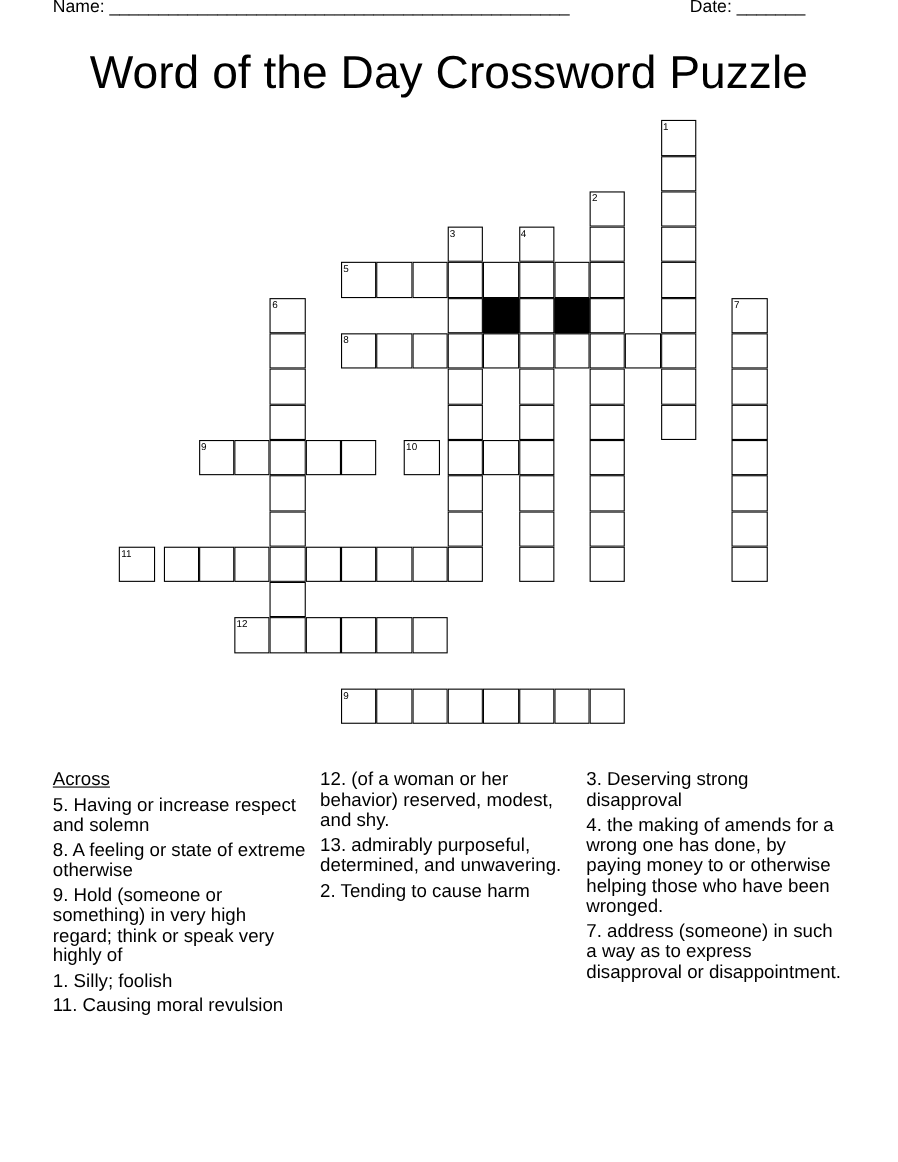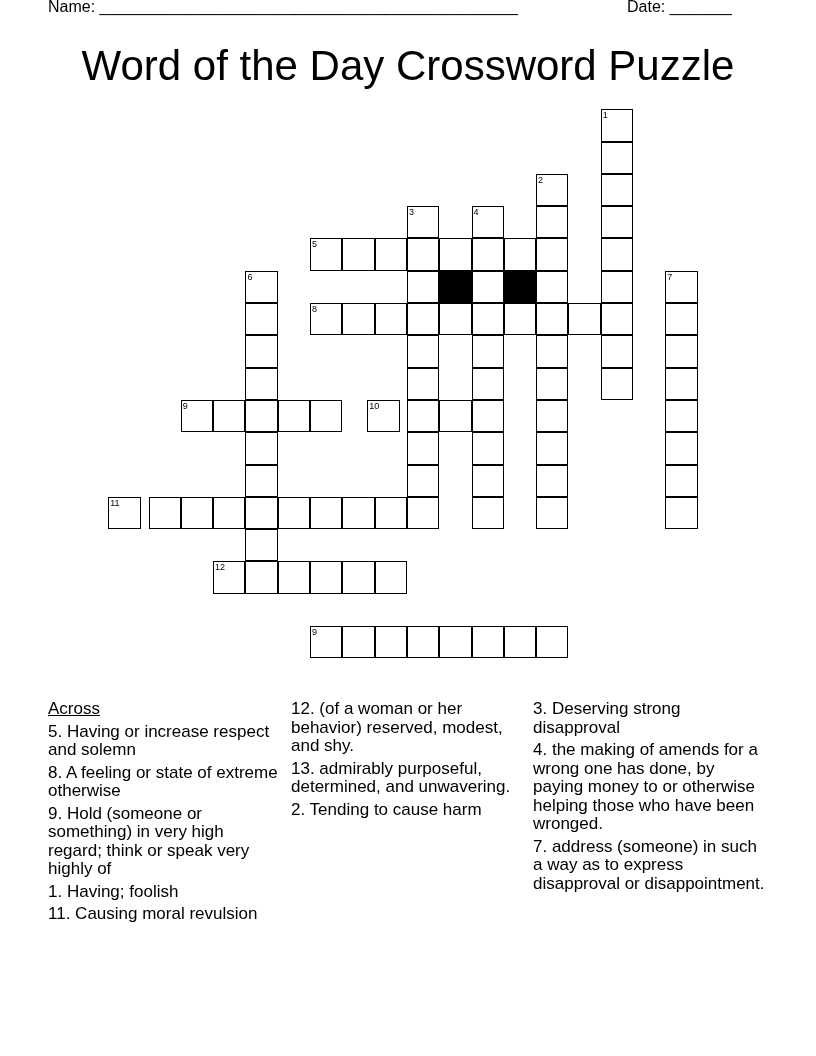--- a/index.html
+++ b/index.html
@@ -170,21 +170,21 @@
     <div class="cell" style="left: 536.9px; top: 626.8px;"></div>
     <div class="cell black" style="left: 440px; top: 271.5px;"></div>
     <div class="cell black" style="left: 504.6px; top: 271.5px;"></div>
   </div>
 
 <div class="clues" id="col1">
   <div class="heading">Across</div>
   <div class="clue"><b>5.</b><span> Having or increase respect and solemn</span></div>
   <div class="clue"><b>8.</b><span> A feeling or state of extreme otherwise</span></div>
   <div class="clue"><b>9.</b><span> Hold (someone or something) in very high regard; think or speak very highly of</span></div>
-  <div class="clue"><b>1.</b><span> Having; foolish</span></div>
+  <div class="clue"><b>1.</b><span> Silly; foolish</span></div>
   <div class="clue"><b>11.</b><span> Causing moral revulsion</span></div>
 </div>
 
 <div class="clues" id="col2">
   <div class="clue"><b>12.</b><span> (of a woman or her behavior) reserved, modest, and shy.</span></div>
   <div class="clue"><b>13.</b><span> admirably purposeful, determined, and unwavering.</span></div>
   <div class="clue"><b>2.</b><span> Tending to cause harm</span></div>
 </div>
 
 <div class="clues" id="col3">

